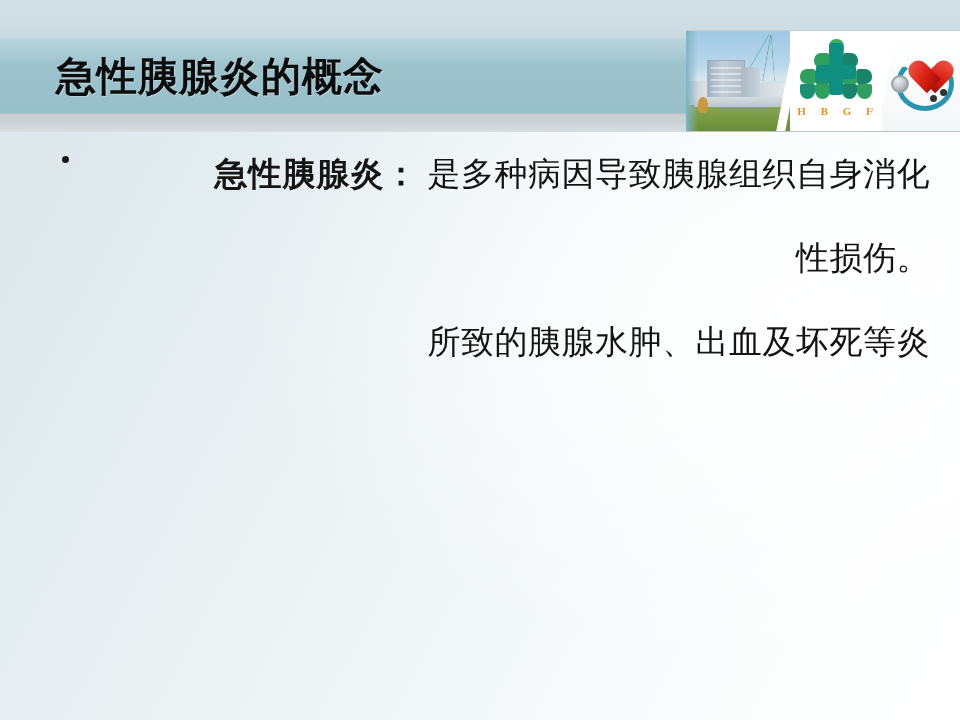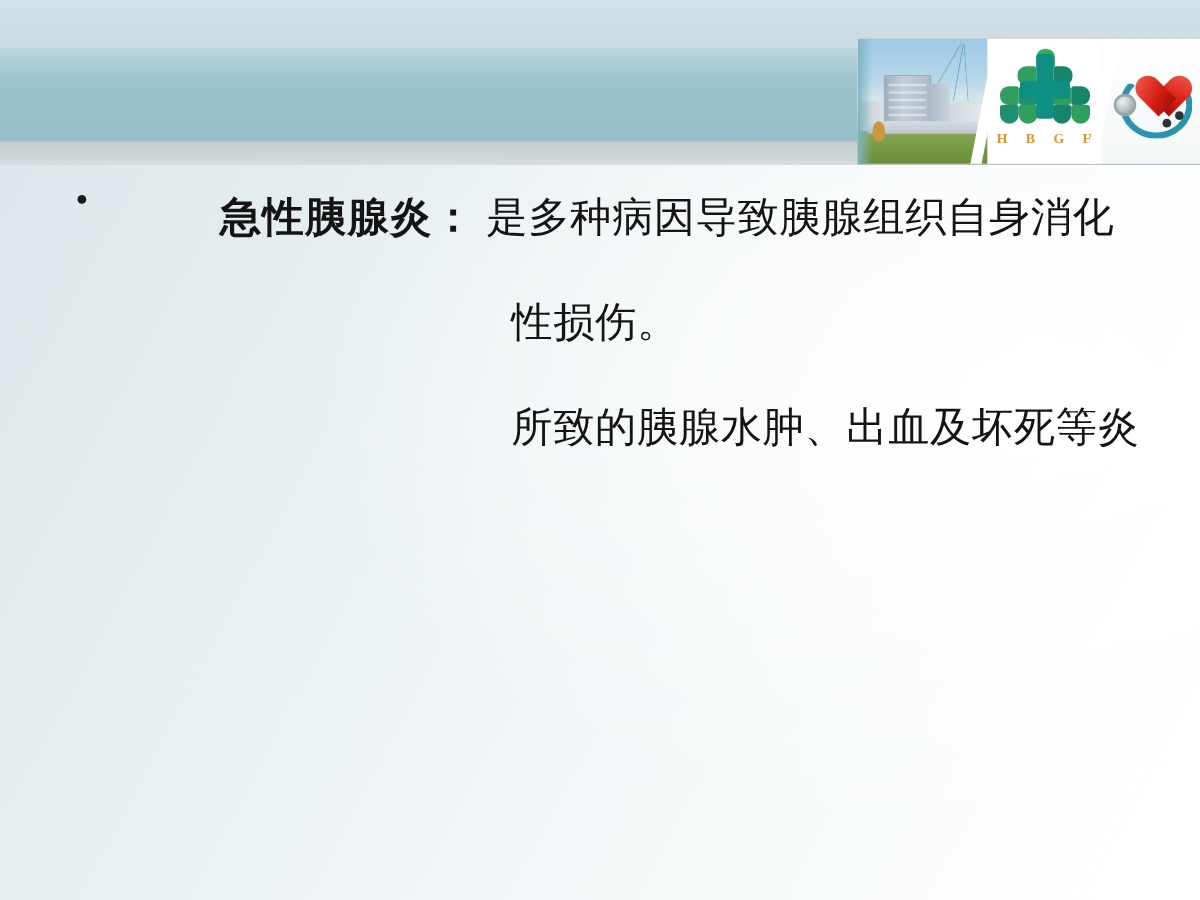--- a/index.html
+++ b/index.html
@@ -225,20 +225,21 @@
     position: absolute; left: 0; top: 0; width: 12px; height: 100px;
     background: linear-gradient(90deg,#7fb4c2 0%, rgba(127,180,194,0.0) 100%);
   }
 
   
   .content { position: absolute; left: 0; top: 132px; width: 960px; }
 
   .bullet-row {
     position: relative;
     padding-left: 88px;
+    text-align: right;
   }
   .bullet-dot {
     position: absolute;
     left: 62px;
     top: 24px;
     width: 7px; height: 7px;
     border-radius: 50%;
     background: #1b1b1b;
   }
   .para {
@@ -271,20 +272,21 @@
 <div id="slide">
 
   <div class="bg-base"></div>
   <div class="bg-topstrip"></div>
 
   <div class="title-band"></div>
   <div class="title-shine"></div>
   <div class="title-underbar"></div>
   <div class="title-underbar-hair"></div>
 
+  <div class="slide-title">急性胰腺炎的概念</div>
 
   <div class="header-art">
 
     <div class="art-panel art-hospital">
       <div class="sky-lines"></div>
       <div class="lawn"></div>
       <div class="bld bld-left"></div>
       <div class="bld bld-right"></div>
       <div class="bld bld-main">
         <div class="bld-win" style="left:3px; top:6px; width:30px;"></div>

